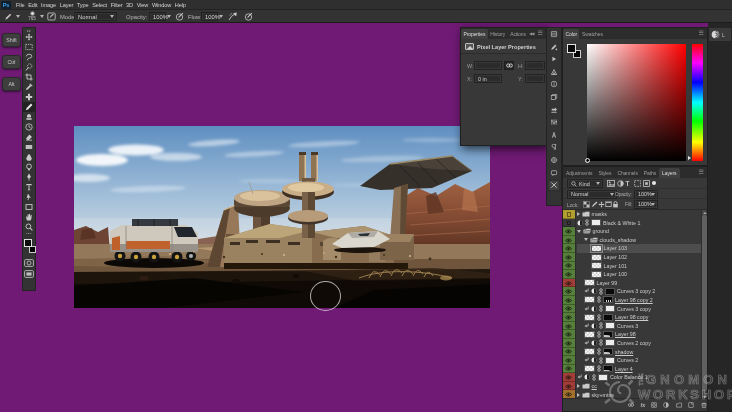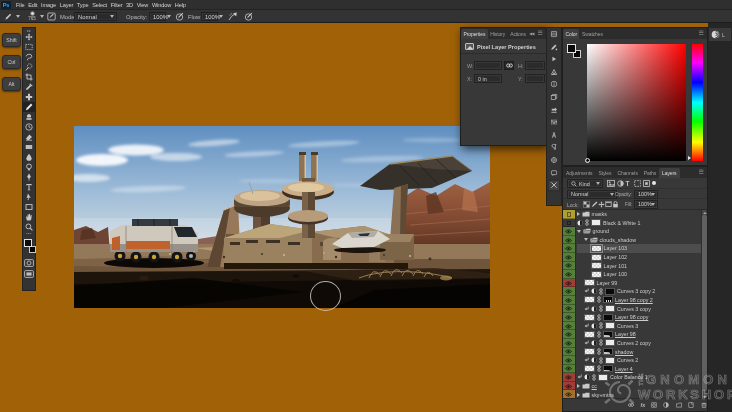--- a/index.html
+++ b/index.html
@@ -1,17 +1,17 @@
 <!DOCTYPE html>
 <html><head>
 <meta charset="utf-8">
 <style>
   * { margin:0; padding:0; box-sizing:border-box; }
   html,body { width:732px; height:412px; background:#000; }
-  #app { position:relative; width:732px; height:412px; background:#a16207;
+  #app { position:relative; width:732px; height:412px; background:#701a75;
          font-family:"Liberation Sans", sans-serif; overflow:hidden;
          -webkit-font-smoothing:antialiased; }
   .abs { position:absolute; }
 
   
   #menubar { left:0; top:0; width:732px; height:10px; background:#2f2f2f;
              border-bottom:1px solid #232323; display:flex; align-items:center; z-index:6; }
   #ps-logo { width:10px; height:8px; margin-left:1px; background:#10202f; color:#3da3f0;
              font-size:5.5px; font-weight:bold; display:flex; align-items:center; justify-content:center;
              border-radius:1px; }

